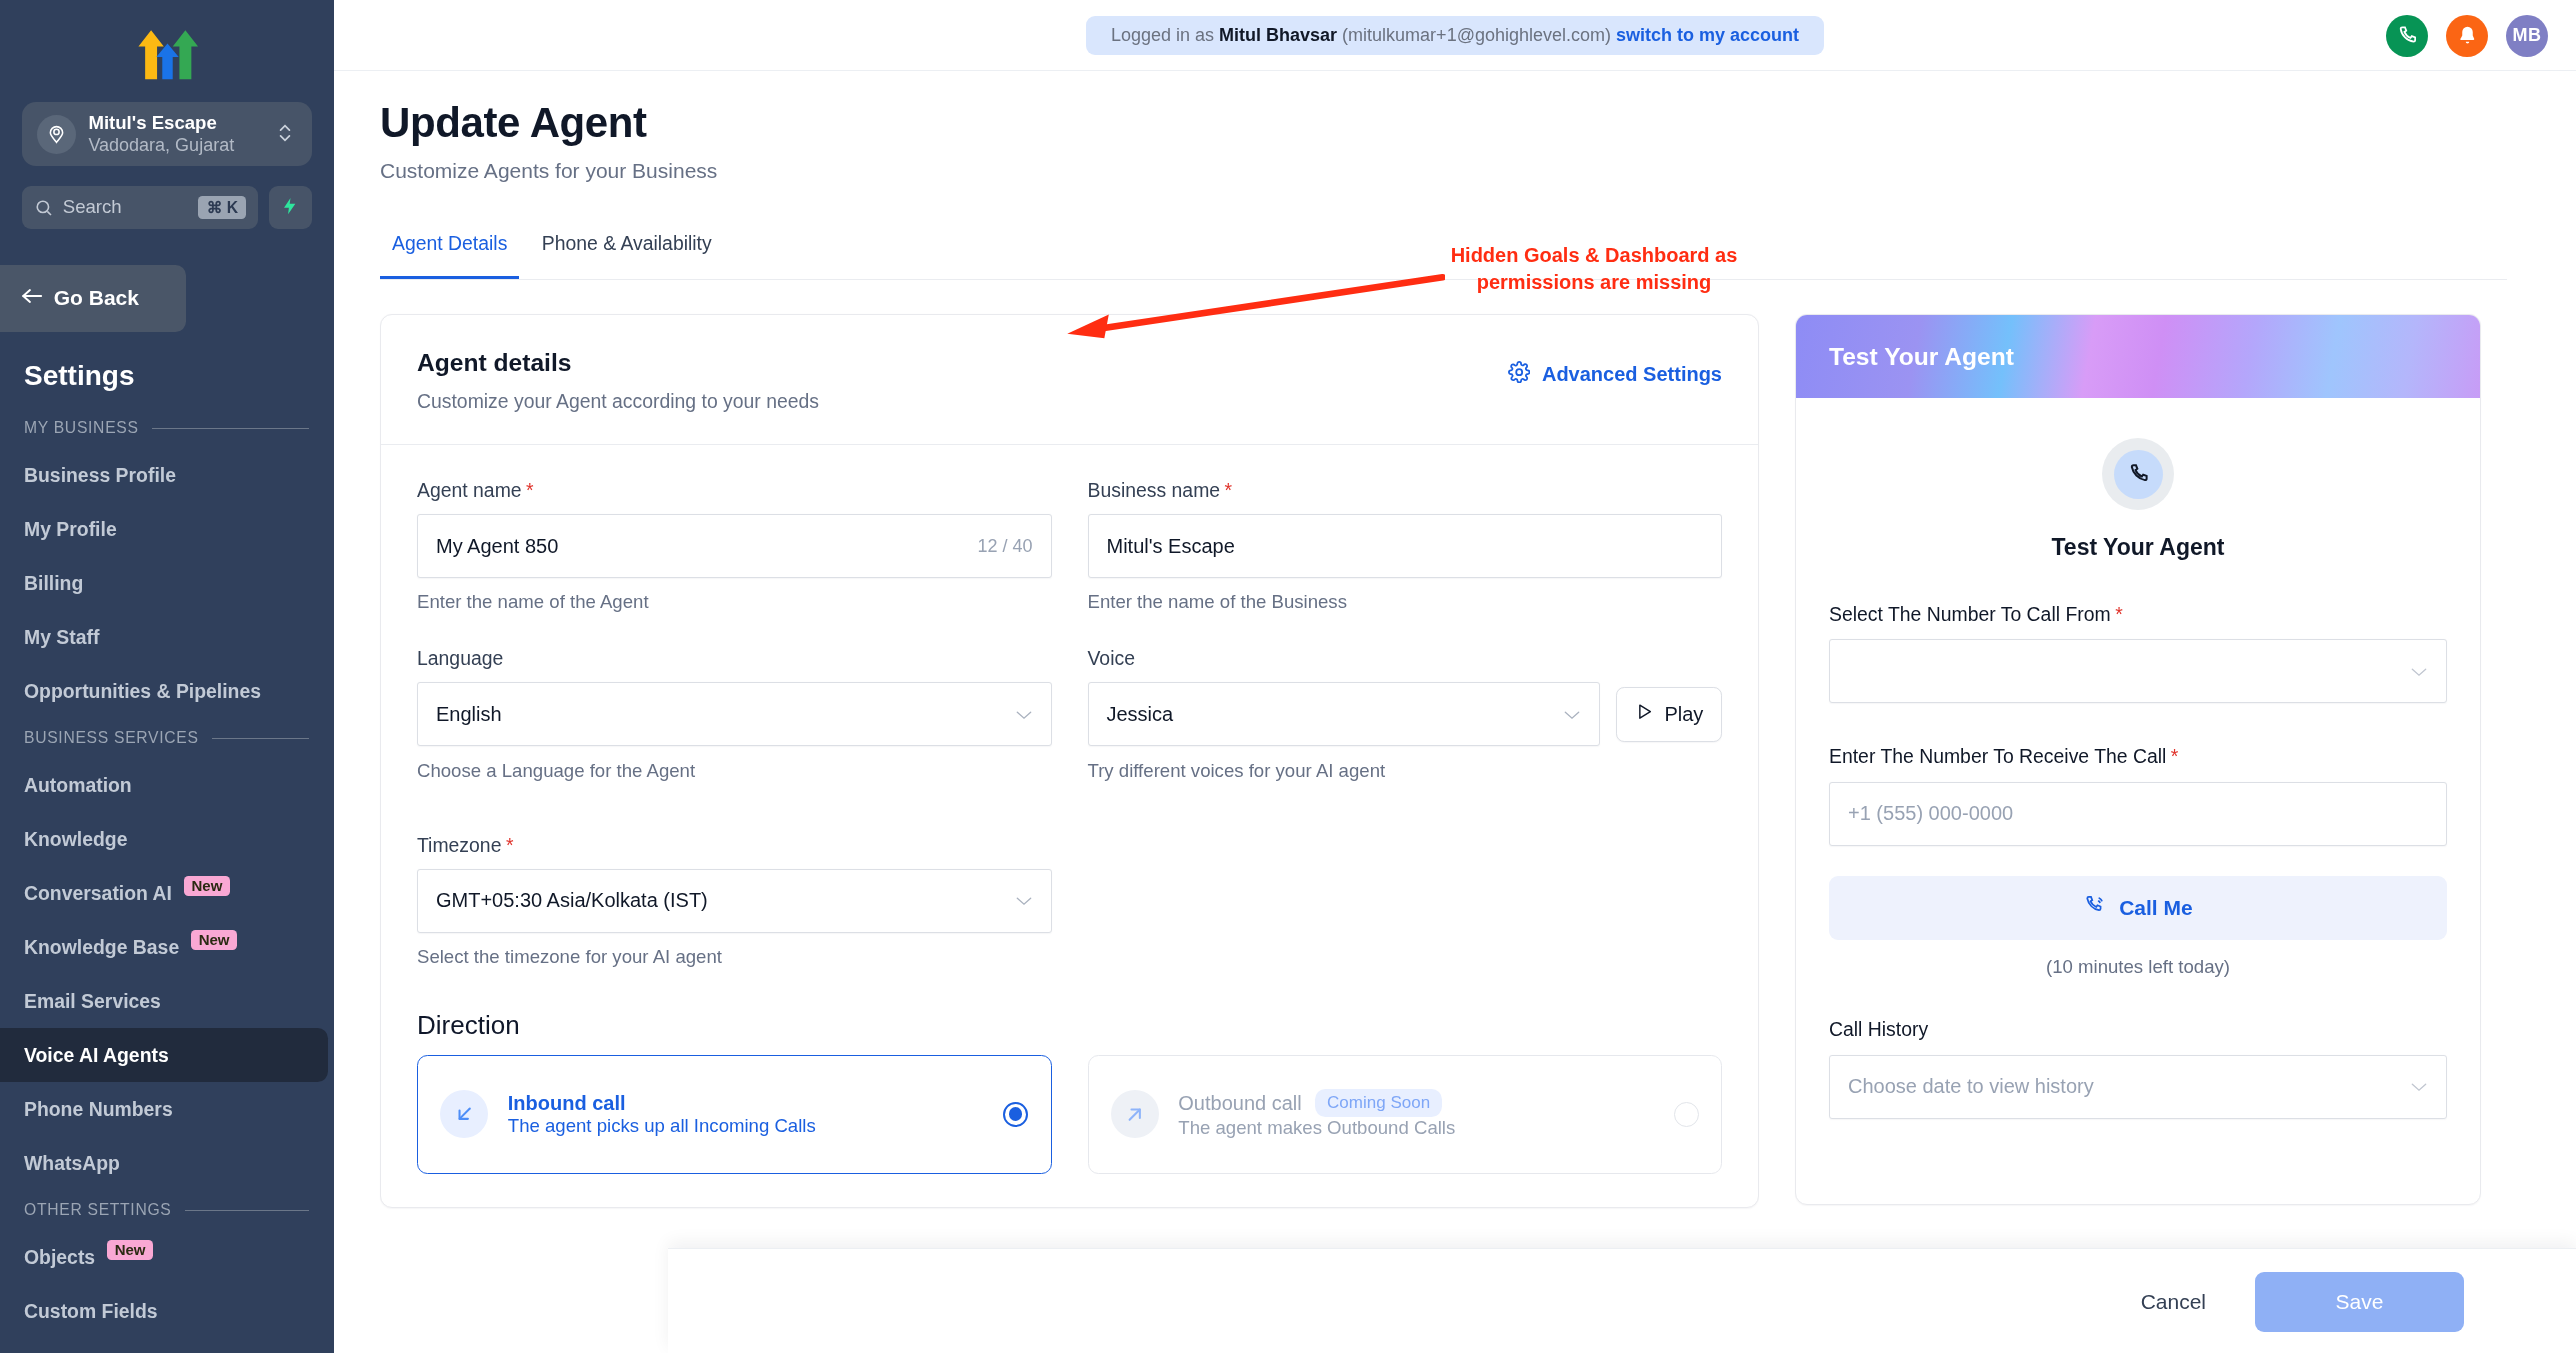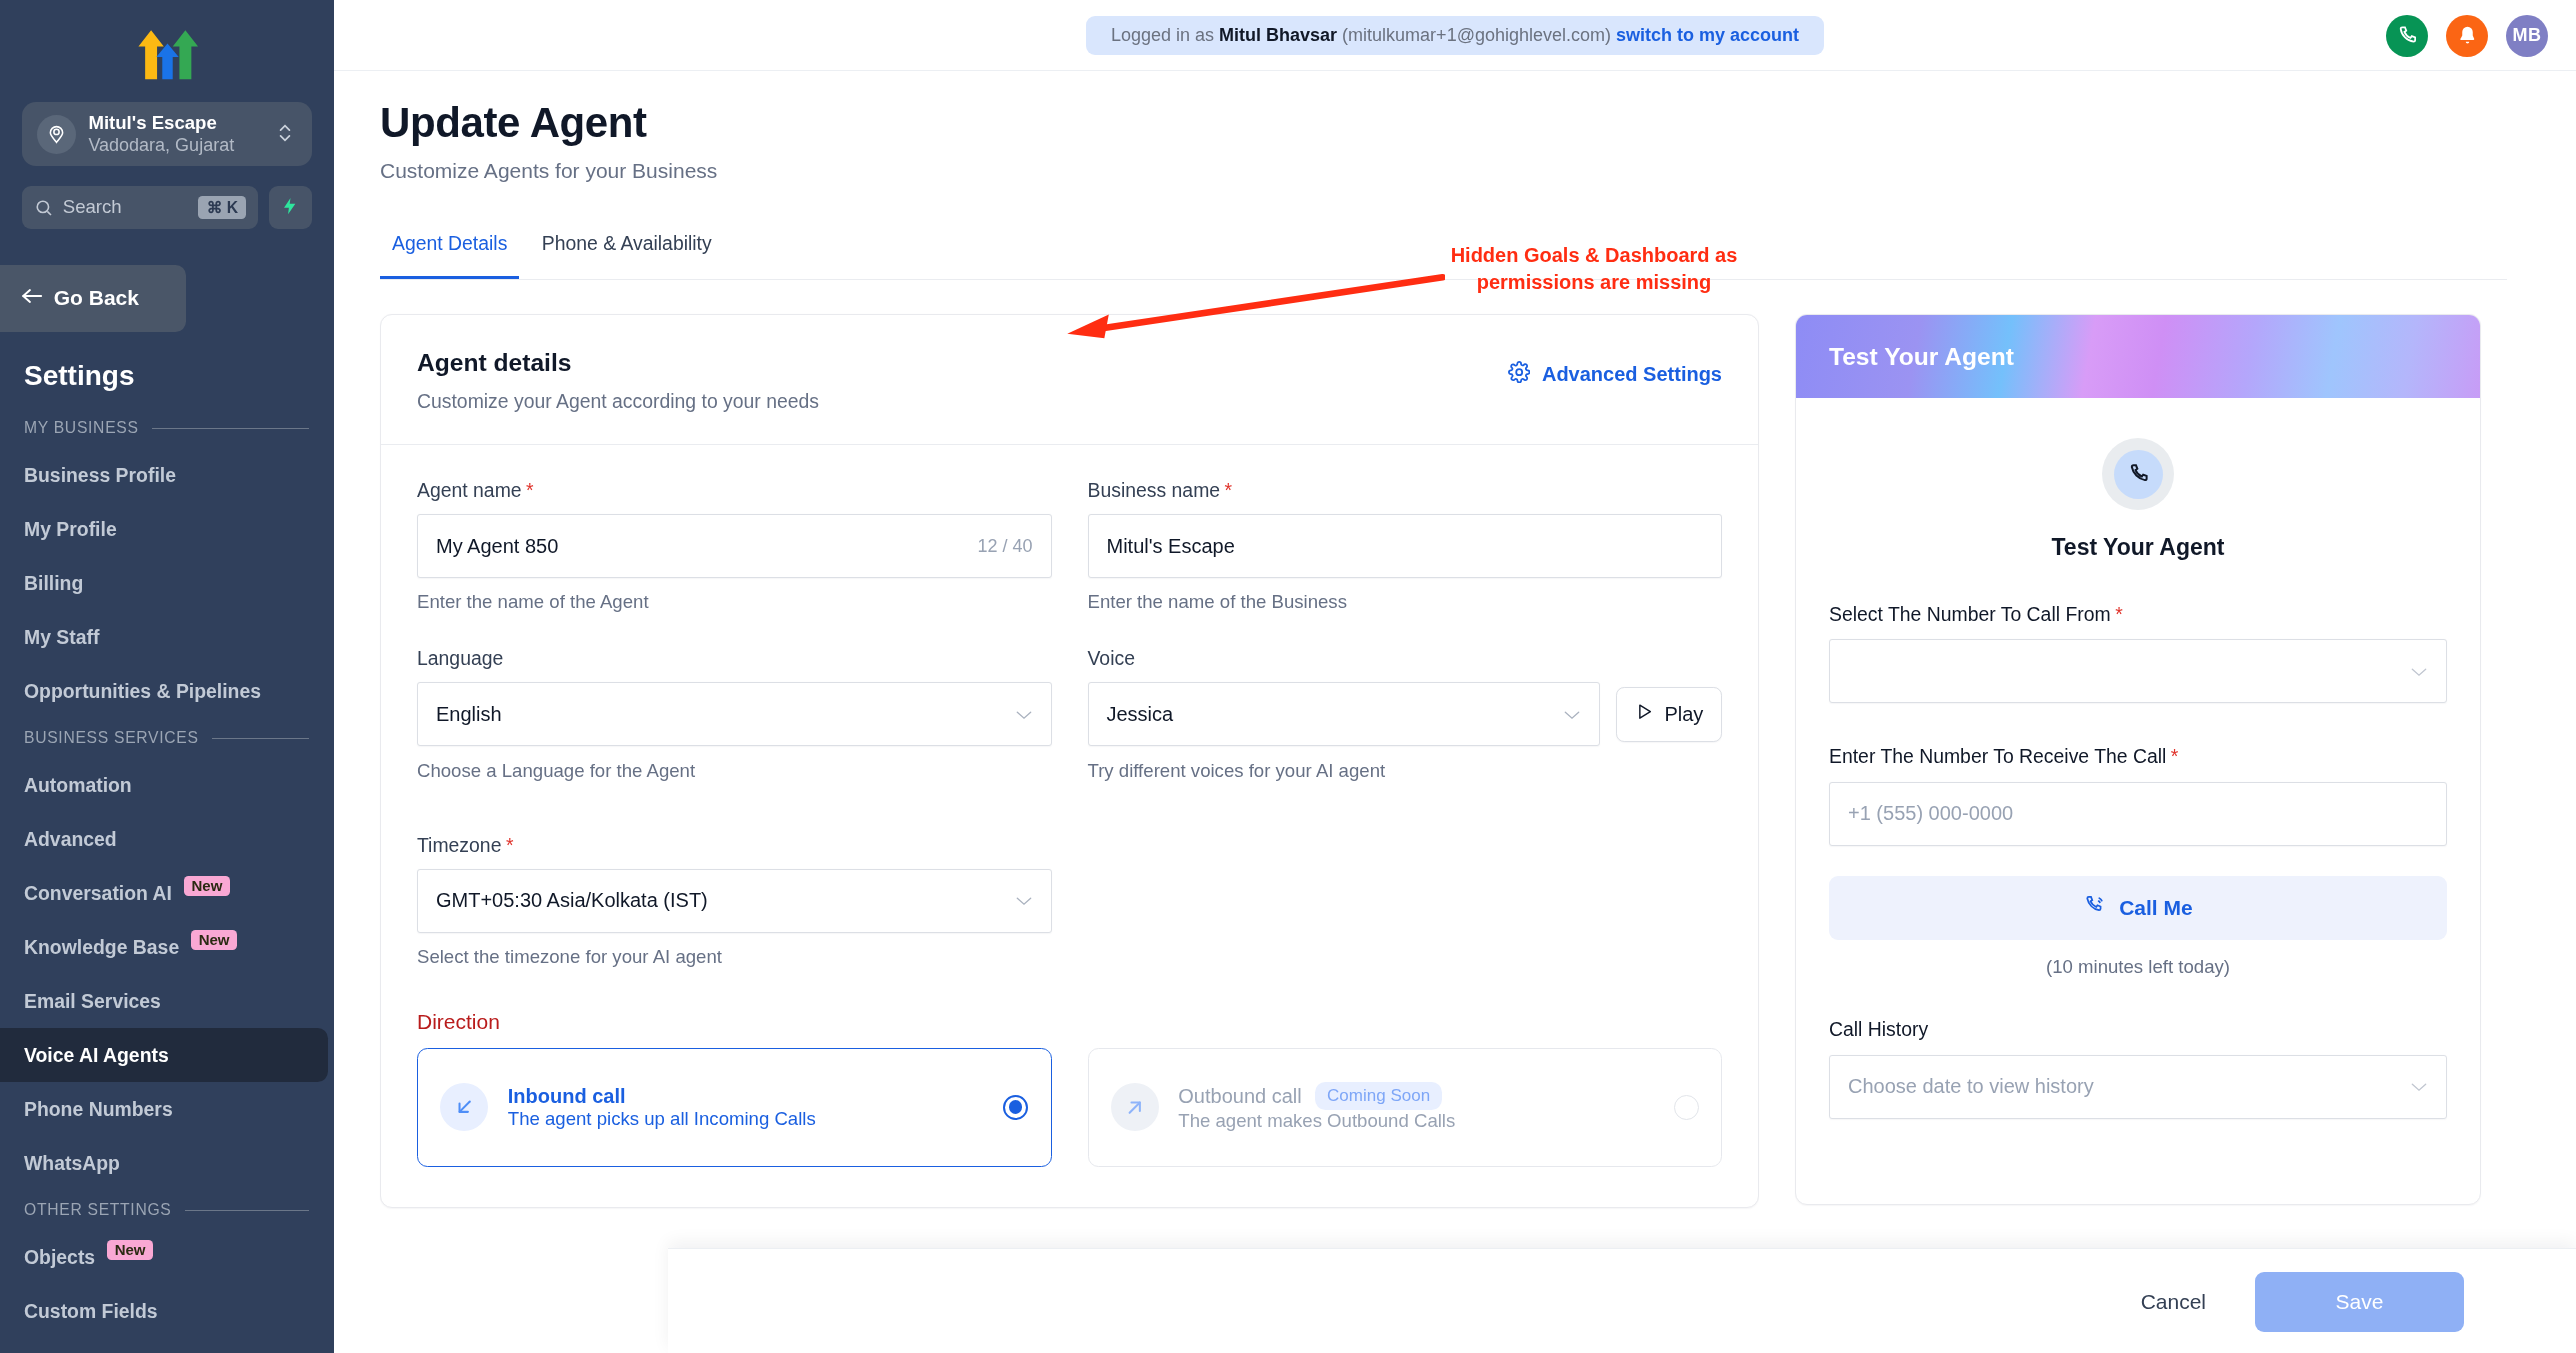--- a/index.html
+++ b/index.html
@@ -181,21 +181,21 @@
 
   .voice-row { display: flex; gap: 16.4px; align-items: center; }
   .voice-sel { flex: 1; }
   .playbtn {
     height: 55px; min-width: 106px; border: 0.7px solid #dcdfe5; border-radius: 8.2px;
     display: flex; align-items: center; justify-content: center; gap: 10.4px;
     font-size: 20px; color: #101828; background: #fff;
     box-shadow: 0 0.7px 1.5px rgba(16,24,40,0.04);
   }
 
-  .dirlabel { font-size: 21px; color: #b91c1c; margin-top: 42px; margin-bottom: 13.4px; }
+  .dirlabel { font-size: 26px; color: #0f172a; margin-top: 42px; margin-bottom: 13.4px; }
   .dircards { display: flex; gap: 36px; }
   .dircard {
     flex: 1; border: 0.7px solid #e6e8ed; border-radius: 10.4px;
     height: 119px; display: flex; align-items: center; padding: 0 22.4px; gap: 19.4px;
     background: #ffffff;
   }
   .dircard.sel { border: 1.5px solid #1a5fe0; }
   .dir-ico {
     width: 48px; height: 48px; border-radius: 50%; background: #e8efff;
     display: flex; align-items: center; justify-content: center; flex: 0 0 48px;
@@ -348,21 +348,21 @@
         </div>
 
       <div class="nav-sec">
         <span>BUSINESS SERVICES</span>
           <span class="line"></span>
       </div>
       <div class="nav-item">
           <span>Automation</span>
         </div>
       <div class="nav-item">
-          <span>Advanced</span>
+          <span>Knowledge</span>
         </div>
       <div class="nav-item">
           <span>Conversation AI</span>
           <span class="badge-new">New</span>
         </div>
       <div class="nav-item">
           <span>Knowledge Base</span>
           <span class="badge-new">New</span>
         </div>
       <div class="nav-item">

